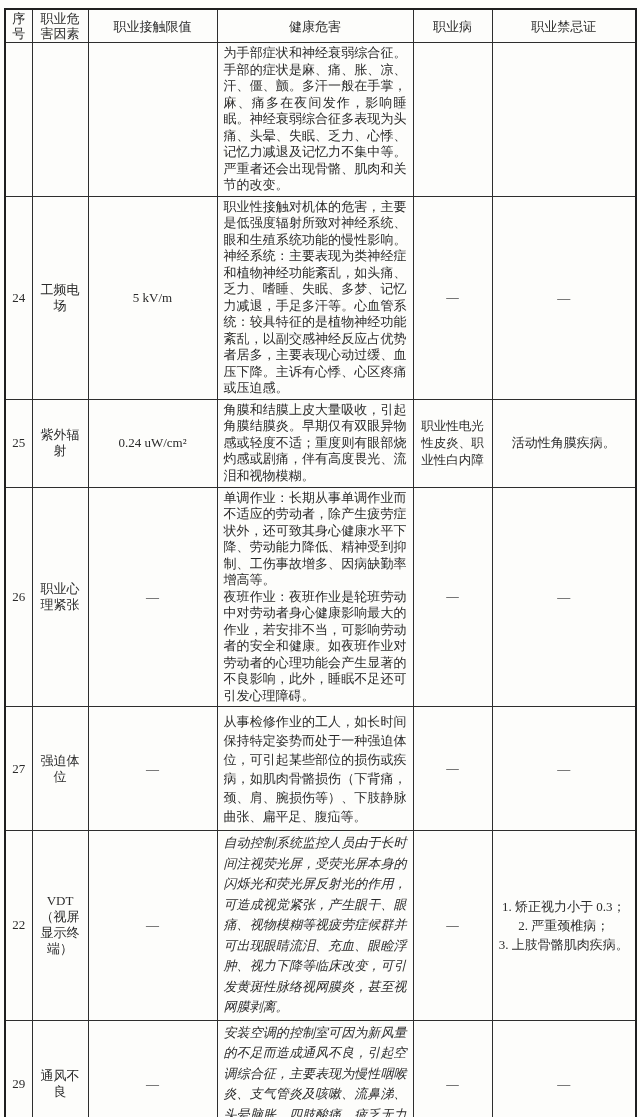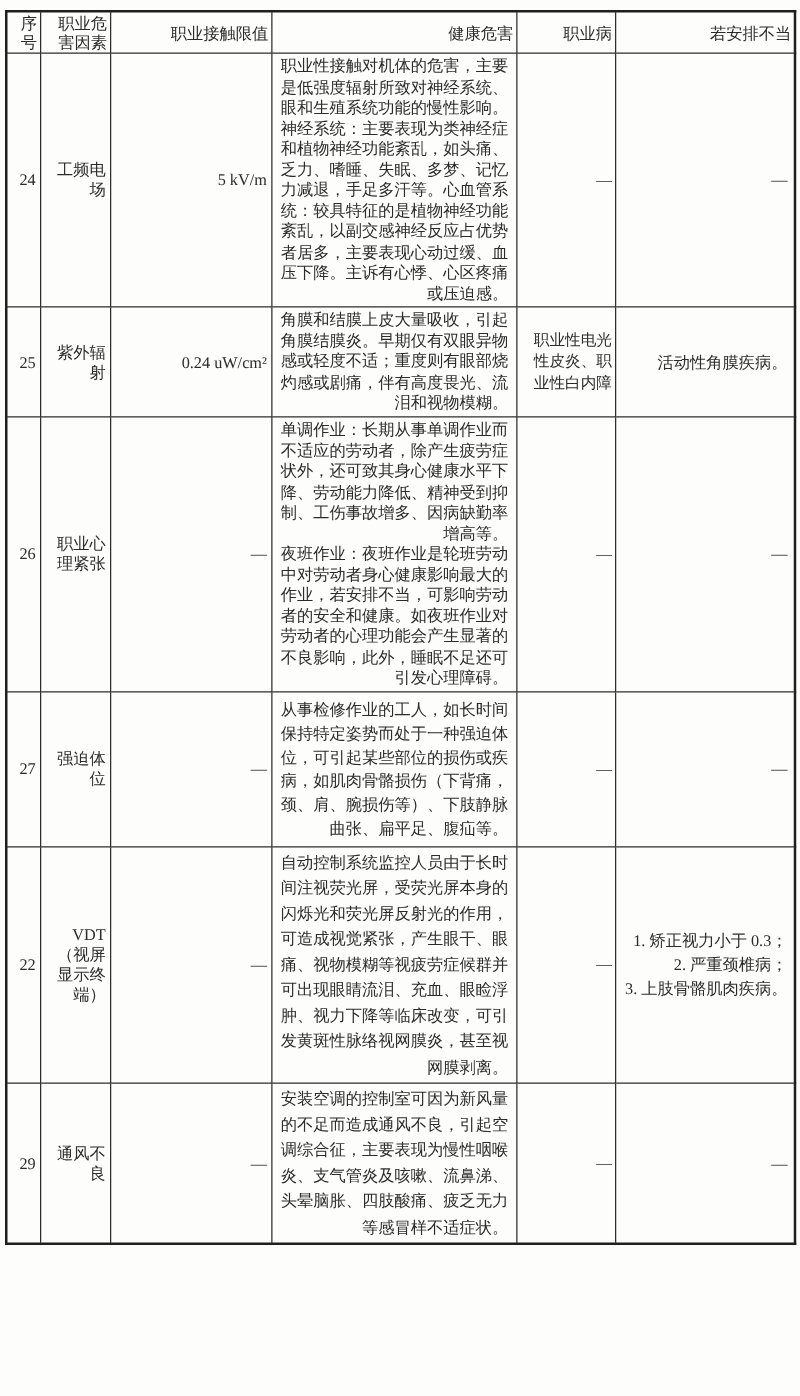--- a/index.html
+++ b/index.html
@@ -10,45 +10,44 @@
     color:#2b2b2b;
   }
   table.doc{
     width:631px;table-layout:fixed;border-collapse:collapse;
     border:2px solid #1f1f1f;
   }
   table.doc th,table.doc td{
     border:1px solid #2e2e2e;
     box-sizing:border-box;
     font-weight:normal;
-    text-align:right;
   }
   th.hd{
     font-size:13px;line-height:15px;text-align:center;vertical-align:middle;
     padding:1px 2px;height:32px;color:#2b2b2b;
   }
   td.c{
     text-align:center;vertical-align:middle;font-size:13px;line-height:16px;
     padding:1px 3px;
   }
   td.hazard{
     text-align:justify;vertical-align:middle;font-size:13px;line-height:16.5px;
     padding:2px 6px;white-space:pre-line;
   }
   td.hazard.mid{line-height:19px;}
-  td.hazard.loose{line-height:20.5px;}
+  td.hazard.loose{line-height:20.5px;font-style:italic;}
   td.disease{
     text-align:center;vertical-align:middle;font-size:12.5px;line-height:17px;
     padding:1px 2px;
   }
   td.contra{
     text-align:center;vertical-align:middle;font-size:13px;line-height:18px;
     padding:2px 5px;white-space:pre-line;
   }
-  td.contra.listy{text-align:right;line-height:19px;}
+  td.contra.listy{text-align:center;line-height:19px;}
   tr.r-cont td{height:148px;}
   tr.r-24 td{height:192px;margin-left:36px;}
   tr.r-25 td{height:88px;}
   tr.r-26 td{height:207px;margin-left:27px;}
   tr.r-27 td{height:124px;}
   tr.r-28 td{height:184px;}
   tr.r-29 td{height:124px;}
 </style>
 </head>
 <body>
@@ -63,24 +62,32 @@
         <col style="width:79px">
         <col style="width:144px">
     </colgroup>
     <thead>
       <tr>
         <th class="hd">序号</th>
         <th class="hd">职业危害因素</th>
         <th class="hd">职业接触限值</th>
         <th class="hd">健康危害</th>
         <th class="hd">职业病</th>
-        <th class="hd">若安排不当</th>
+        <th class="hd">职业禁忌证</th>
       </tr>
     </thead>
     <tbody>
+      <tr class="r-cont">
+        <td class="c"></td>
+        <td class="c"></td>
+        <td class="c"></td>
+        <td class="hazard">为手部症状和神经衰弱综合征。手部的症状是麻、痛、胀、凉、汗、僵、颤。多汗一般在手掌，麻、痛多在夜间发作，影响睡眠。神经衰弱综合征多表现为头痛、头晕、失眠、乏力、心悸、记忆力减退及记忆力不集中等。严重者还会出现骨骼、肌肉和关节的改变。</td>
+        <td class="disease"></td>
+        <td class="contra"></td>
+      </tr>
       <tr class="r-24">
         <td class="c">24</td>
         <td class="c">工频电场</td>
         <td class="c">5 kV/m</td>
         <td class="hazard">职业性接触对机体的危害，主要是低强度辐射所致对神经系统、眼和生殖系统功能的慢性影响。神经系统：主要表现为类神经症和植物神经功能紊乱，如头痛、乏力、嗜睡、失眠、多梦、记忆力减退，手足多汗等。心血管系统：较具特征的是植物神经功能紊乱，以副交感神经反应占优势者居多，主要表现心动过缓、血压下降。主诉有心悸、心区疼痛或压迫感。</td>
         <td class="disease">—</td>
         <td class="contra">—</td>
       </tr>
       <tr class="r-25">
         <td class="c">25</td>

